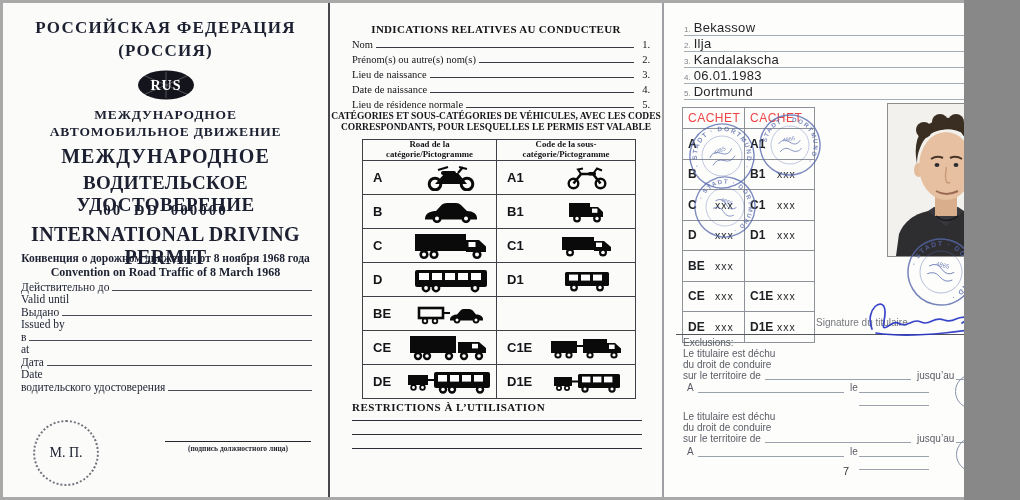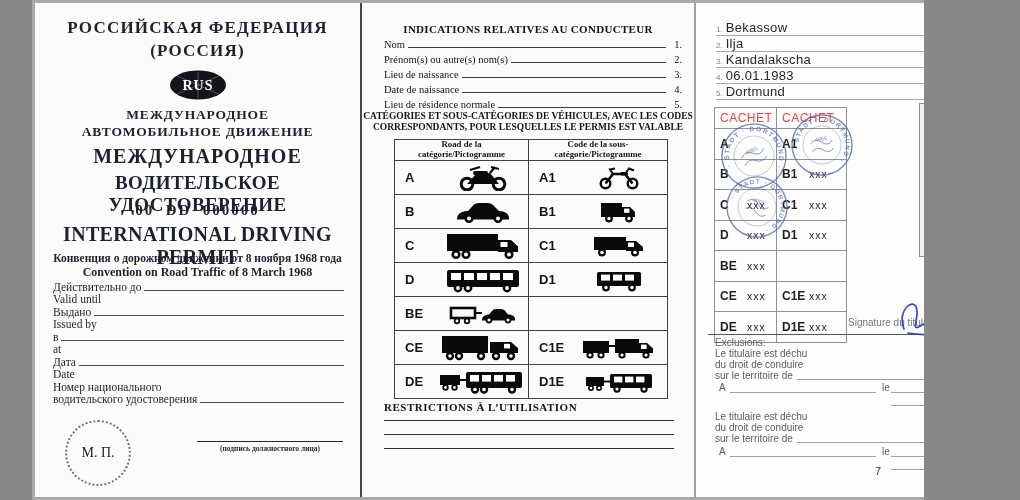--- a/index.html
+++ b/index.html
@@ -1,17 +1,17 @@
 <!DOCTYPE html>
 <html><head>
 <meta charset="utf-8">
 <style>
   html,body{margin:0;padding:0;background:#888;}
-  .screen{position:relative;width:892px;height:500px;background:#a9a9a9;overflow:hidden;
-          font-family:"Liberation Serif",serif;margin-left:32px;-webkit-font-smoothing:antialiased;}
+  .screen{position:relative;width:964px;height:500px;background:#a9a9a9;overflow:hidden;
+          font-family:"Liberation Serif",serif;-webkit-font-smoothing:antialiased;}
   .page{position:absolute;top:3px;height:494px;background:#fbfbfa;}
   .p1{left:3px;width:325px;color:#1c2030;}
   .p2{left:330px;width:332px;color:#141418;}
   .p3{left:664px;width:353px;background:#fdfdfc;font-family:"Liberation Sans",sans-serif;color:#2b2b2e;}
   .vdiv1{position:absolute;left:328px;top:3px;width:2px;height:494px;background:#46474d;}
   .vdiv2{position:absolute;left:662px;top:3px;width:2px;height:494px;background:#9fa0a3;}
   .abs{position:absolute;}
   .ctr{left:0;right:0;text-align:center;}
 
   
@@ -137,23 +137,20 @@
       <div class="en-l">at</div>
     </div>
     <div class="abs fp f4">
       <div class="row">
           <span>Дата</span>
           <span class="line"></span>
         </div>
       <div class="en-l">Date</div>
     </div>
     <div class="abs fp f5">
-      <div class="row">
-          <span>Номер национального</span>
-        </div>
       <div class="row">
           <span>водительского удостоверения</span>
           <span class="line"></span>
         </div>
     </div>
 
     <div class="abs seal">
       <span>М. П.</span>
     </div>
     <div class="abs sigline1"></div>

